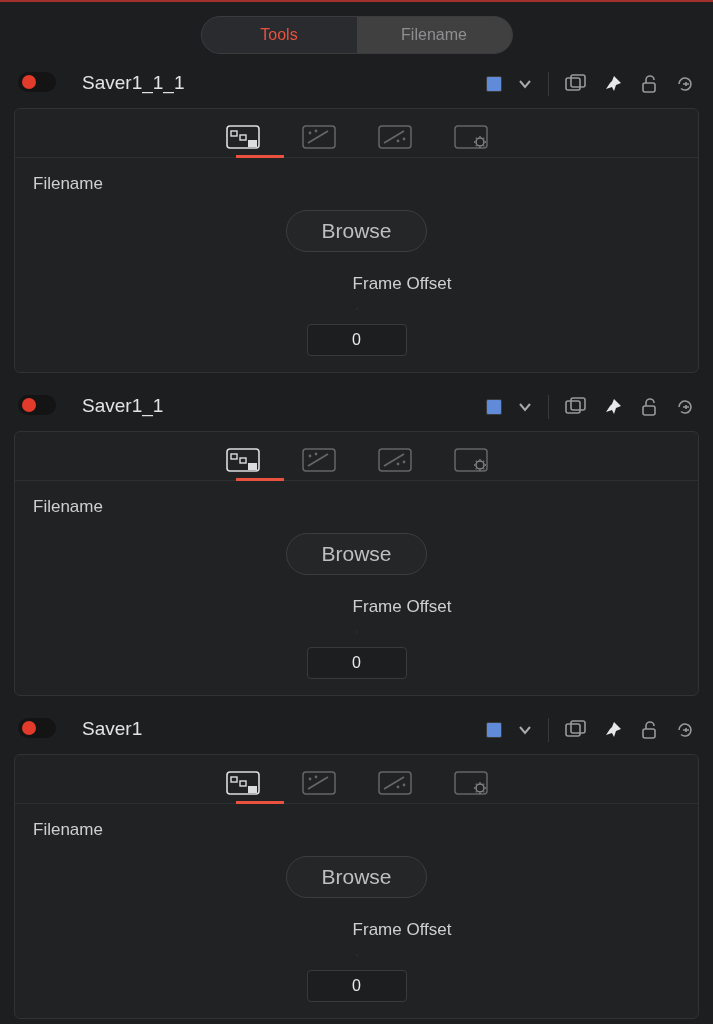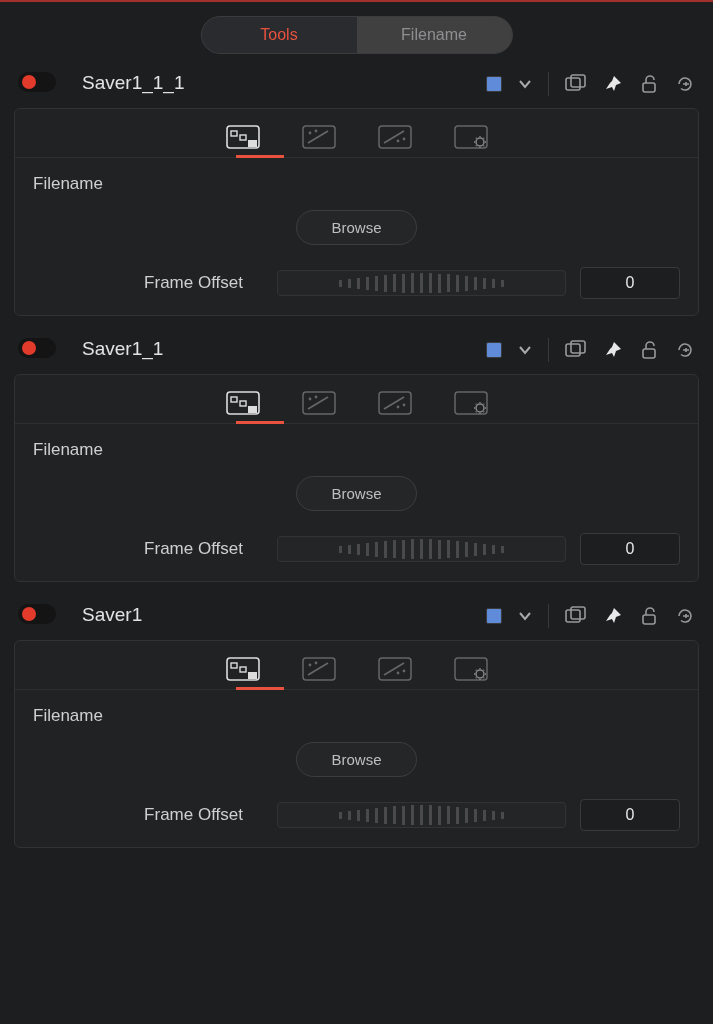--- a/index.html
+++ b/index.html
@@ -173,31 +173,32 @@
   }
   .browse-row {
     display:flex;
     justify-content:center;
     padding: 16px 0 0;
   }
   .browse-btn {
     border: 1px solid #3d3d3f;
     background: #252628;
     color: #bfbfbf;
-    font-size: 15px;
+    font-size: 21px;
     border-radius: 22px;
     padding: 8px 34px;
     cursor:pointer;
   }
 
   .offset-row {
     display:flex;
     align-items:center;
     padding: 22px 18px 0;
     gap: 14px;
+    flex-direction: column;
   }
   .offset-row .lbl {
     width: 230px;
     text-align: right;
     padding-right: 20px;
     font-size: 17px;
     color: #cfcfcf;
   }
   .scrub {
     flex: 1;

